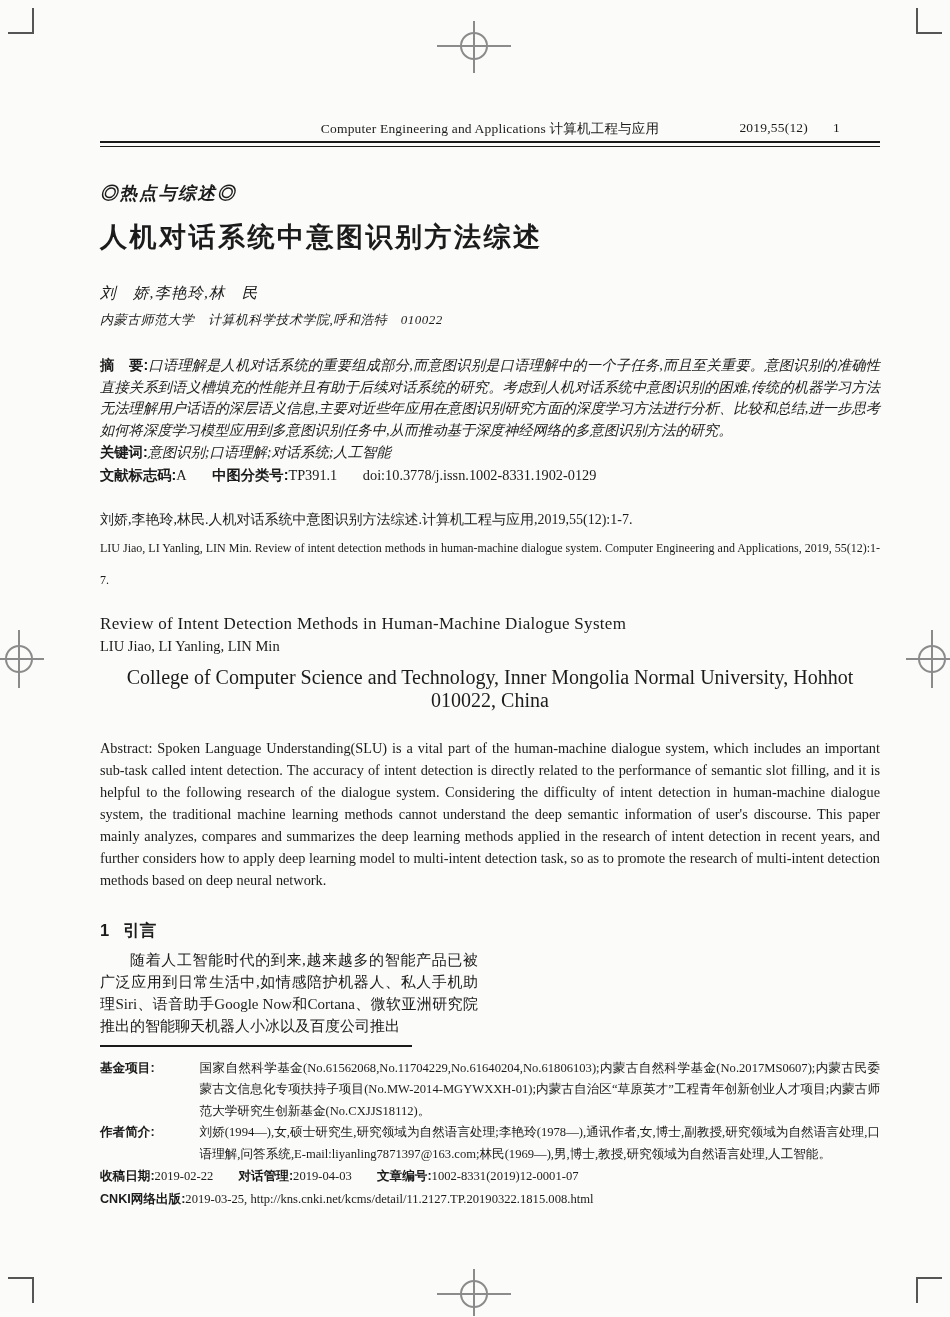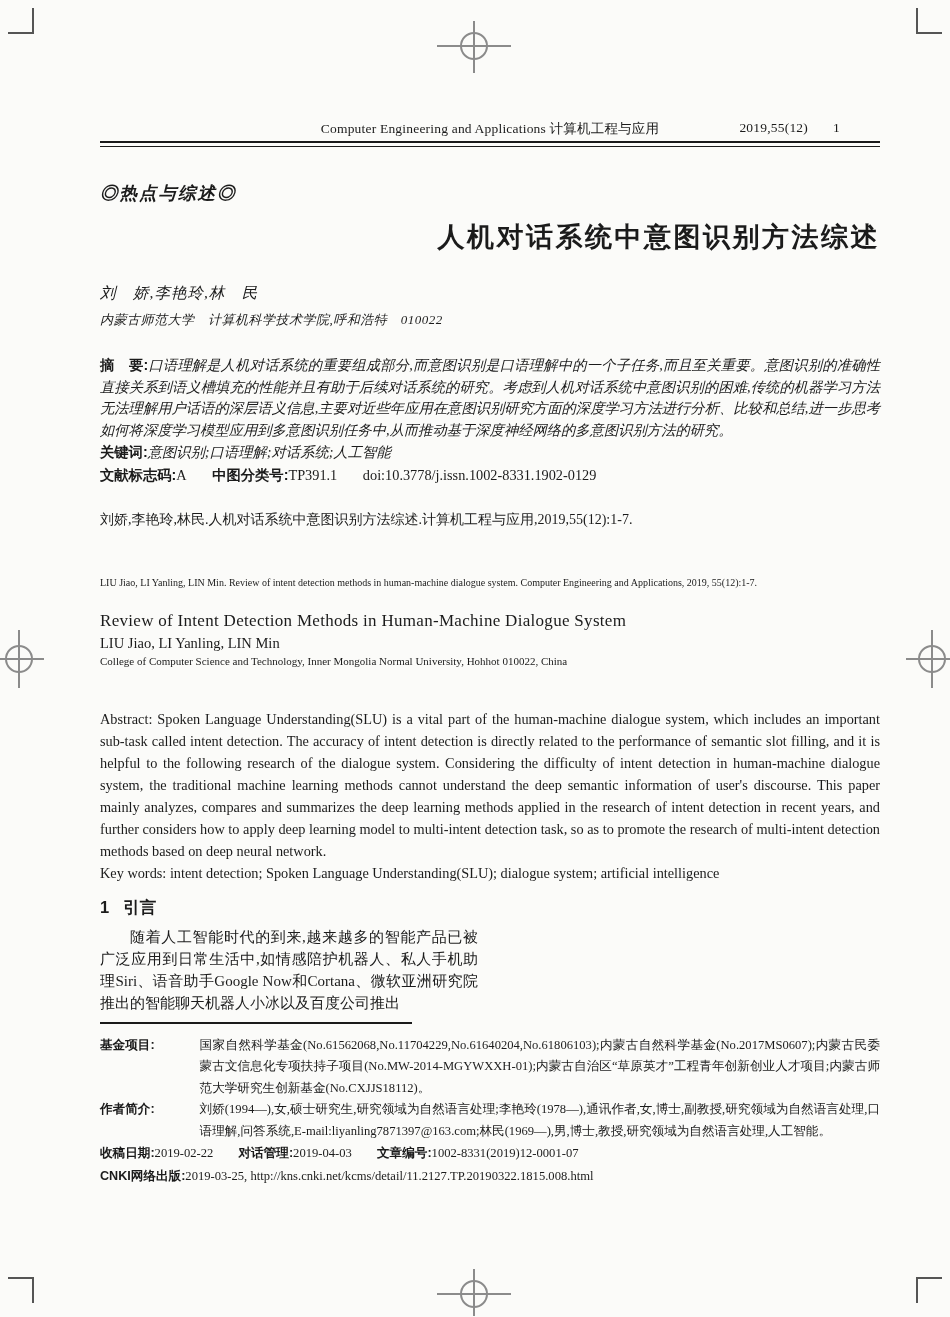--- a/index.html
+++ b/index.html
@@ -22,42 +22,42 @@
   .crop-bl { left:8px;  bottom:14px; border-right:2px solid #555; border-top:2px solid #555; }
   .crop-br { right:8px; bottom:14px; border-left:2px solid #555;  border-top:2px solid #555; }
 
   
   .header-row { position:relative; text-align:center; font-size:13.5px; font-family:"Liberation Serif", serif; letter-spacing:.2px; }
   .header-row .issue  { position:absolute; right:72px; }
   .header-row .pageno { position:absolute; right:40px; }
   .double-rule { margin-top:3px; height:6px; border-top:2.5px solid #1a1a1a; border-bottom:1.5px solid #1a1a1a; }
 
   .badge { margin-top:34px; font-size:17.5px; font-weight:bold; font-style:italic; letter-spacing:2px; font-family:"Liberation Serif", serif; }
-  .title-zh { margin-top:14px; font-size:27px; font-weight:bold; letter-spacing:2.5px; font-family:"Liberation Sans", sans-serif;text-align:right; }
+  .title-zh { margin-top:14px; font-size:27px; font-weight:bold; letter-spacing:2.5px; font-family:"Liberation Sans", sans-serif; }
   .authors-zh { margin-top:28px; font-size:15.5px; font-style:italic; letter-spacing:1px; }
   .affil-zh   { margin-top:7px;  font-size:13px;  font-style:italic; letter-spacing:.5px; }
 
   .abs-zh { margin-top:26px; font-size:14.3px; line-height:21.5px; text-align:justify; font-style:italic; }
   .abs-zh b, .kw-zh b, .codes b { font-style:normal; font-family:"Liberation Sans", sans-serif; font-weight:bold; }
   .kw-zh  { margin-top:1px; font-size:14.3px; line-height:21.5px; font-style:italic; }
   .codes  { font-size:14.3px; line-height:22px; font-style:normal; }
   .codes .gap { display:inline-block; width:22px; }
 
   .cite-zh { margin-top:22px; font-size:14px; line-height:24px; }
-  .cite-en { font-size:10px; line-height:20px; text-align:justify;margin-top:41px; }
+  .cite-en { font-size:12px; line-height:32px; text-align:justify; }
 
   .en-title  { margin-top:18px; font-size:17px; font-weight:normal; letter-spacing:.3px; }
   .en-authors{ margin-top:4px; font-size:14.5px; }
-  .en-affil  { margin-top:3px; font-size:11px; }
+  .en-affil  { margin-top:11px; font-size:20px;text-align:center; }
 
-  .abs-en { margin-top:41px; font-size:14.3px; line-height:22px; text-align:justify; }
+  .abs-en { margin-top:25px; font-size:14.3px; line-height:22px; text-align:justify; }
   .kw-en  { font-size:14.3px; line-height:22px; }
 
   
-  .intro { margin-top:12px; display:flex; gap:24px; font-size:15px; line-height:22px; }
+  .intro { margin-top:28px; display:flex; gap:24px; font-size:15px; line-height:22px; }
   .intro .col { width:378px; text-align:justify; }
   .intro h3 { font-size:16.5px; font-family:"Liberation Sans", sans-serif; font-weight:bold; margin-bottom:8px; }
   .intro h3 .num { margin-right:14px; }
   .intro .indent { text-indent:2em; }
 
   
   .fn-rule { margin-top:8px; width:312px; border-top:2px solid #1a1a1a; }
   .footnotes { margin-top:11px; font-size:12.6px; line-height:21.5px; }
   .fn-item { display:flex; text-align:justify;gap:45px; }
   .fn-item .fn-label { white-space:nowrap; font-weight:bold; font-family:"Liberation Sans", sans-serif; }
@@ -121,21 +121,20 @@
   </p>
 
   <p class="cite-zh">刘娇,李艳玲,林民.人机对话系统中意图识别方法综述.计算机工程与应用,2019,55(12):1-7.</p>
   <p class="cite-en">LIU Jiao, LI Yanling, LIN Min. Review of intent detection methods in human-machine dialogue system. Computer Engineering and Applications, 2019, 55(12):1-7.</p>
 
   <h2 class="en-title">Review of Intent Detection Methods in Human-Machine Dialogue System</h2>
   <div class="en-authors">LIU Jiao, LI Yanling, LIN Min</div>
   <div class="en-affil">College of Computer Science and Technology, Inner Mongolia Normal University, Hohhot 010022, China</div>
 
   <p class="abs-en"><span>Abstract:</span> <span>Spoken Language Understanding(SLU) is a vital part of the human-machine dialogue system, which includes an important sub-task called intent detection. The accuracy of intent detection is directly related to the performance of semantic slot filling, and it is helpful to the following research of the dialogue system. Considering the difficulty of intent detection in human-machine dialogue system, the traditional machine learning methods cannot understand the deep semantic information of user's discourse. This paper mainly analyzes, compares and summarizes the deep learning methods applied in the research of intent detection in recent years, and further considers how to apply deep learning model to multi-intent detection task, so as to promote the research of multi-intent detection methods based on deep neural network.</span></p>
-  <p class="kw-en"><span>Key words:</span> <span>intent detection; Spoken Language Understanding(SLU); dialogue system; artificial intelligence</span></p>
 
   <div class="intro">
     <div class="col">
       <h3><span class="num">1</span><span>引言</span></h3>
       <p class="indent">随着人工智能时代的到来,越来越多的智能产品已被广泛应用到日常生活中,如情感陪护机器人、私人手机助理Siri、语音助手Google Now和Cortana、微软亚洲研究院推出的智能聊天机器人小冰以及百度公司推出</p>
     </div>
   </div>
 
   <div class="fn-rule"></div>
 

